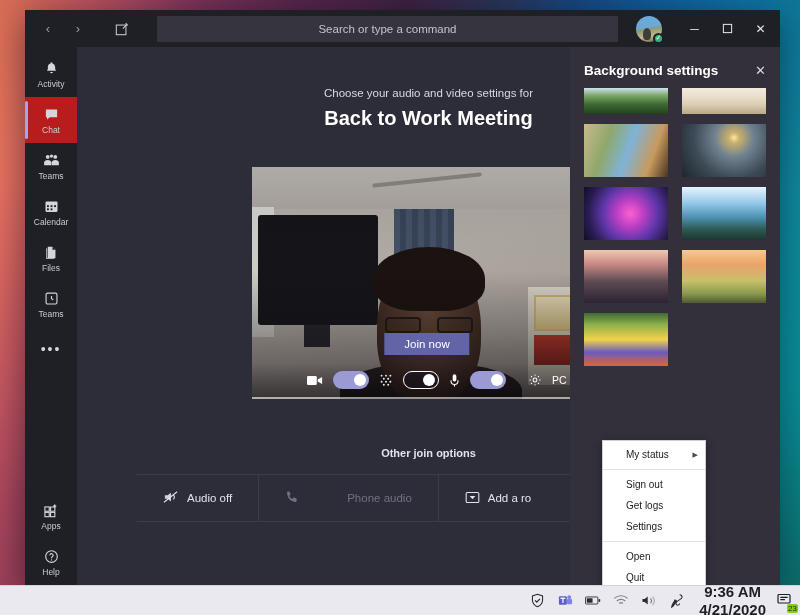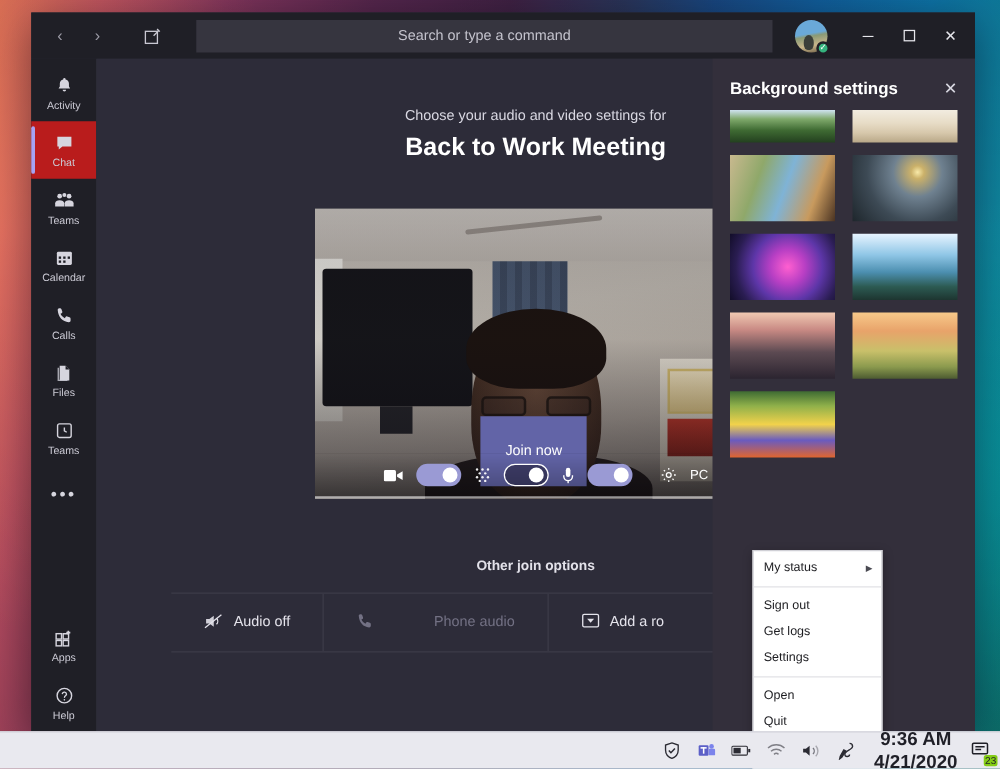--- a/index.html
+++ b/index.html
@@ -253,21 +253,21 @@
   #video-dim {
     position: absolute; inset: 0;
     background: linear-gradient(180deg, rgba(10,8,16,.22) 0%, rgba(10,8,16,.10) 45%, rgba(10,8,16,.55) 100%);
   }
 
   #join-now {
     position: absolute; left: 50%; transform: translateX(-50%);
     top: 166px;
     background: #6264a7; color: #fff;
     border: none; font-size: 11.5px;
-    padding: 22px 20px;
+    padding: 5px 20px;
     font-family: "Liberation Sans", sans-serif;
   }
 
   
   #device-bar {
     position: absolute; left: 0; right: 0; bottom: 0;
     height: 36px;
     display: flex; align-items: center;
     padding-left: 55px; gap: 10px;
     color: #fff;
@@ -359,21 +359,21 @@
     background: #ffffff;
     border: 1px solid #d0d0d6;
     box-shadow: 0 2px 8px rgba(0,0,0,.30);
     z-index: 80;
     padding: 3px 0;
     font-size: 10px; color: #1c1c20;
   }
   .ctx-item {
     position: relative;
     height: 21px; display: flex; align-items: center;
-    padding-left: 8px; padding-right: 8px;
+    padding-left: 23px; padding-right: 8px;
     white-space: nowrap;
   }
   .ctx-item .sub-arrow {
     position: absolute; right: 7px; top: 50%;
     transform: translateY(-50%);
     font-size: 7px; color: #4a4a52;
   }
   .ctx-sep { height: 1px; background: #e2e2e6; margin: 4px 0 4px 0; }
 </style>
 </head>
@@ -465,28 +465,20 @@
               <rect x="3.2" y="6.6" width="2" height="2" fill="#1f1f26"></rect>
               <rect x="7" y="6.6" width="2" height="2" fill="#1f1f26"></rect>
               <rect x="10.8" y="6.6" width="2" height="2" fill="#1f1f26"></rect>
               <rect x="3.2" y="10" width="2" height="2" fill="#1f1f26"></rect>
               <rect x="7" y="10" width="2" height="2" fill="#1f1f26"></rect>
             </svg>
           </span>
           <span class="rl">Calendar</span>
         </div>
 
-        <div class="rail-item">
-          <span class="ri">
-            <svg width="15" height="15" viewBox="0 0 16 16" fill="currentColor">
-              <path d="M4.3 1.6c.6 0 1 .3 1.2.9l.7 2c.2.6 0 1.1-.5 1.4l-1 .6c.8 1.7 2 2.9 3.7 3.7l.6-1c.3-.5.8-.7 1.4-.5l2 .7c.6.2.9.6.9 1.2v1.6c0 .9-.7 1.5-1.6 1.4C6.4 13.1 2.9 9.6 2.3 3.2 2.2 2.3 2.8 1.6 3.7 1.6z"></path>
-            </svg>
-          </span>
-          <span class="rl">Calls</span>
-        </div>
 
         <div class="rail-item">
           <span class="ri">
             <svg width="15" height="15" viewBox="0 0 16 16" fill="currentColor">
               <path d="M4 1.8h5l3.2 3.2v9.2H4z"></path>
               <path d="M9 1.8 12.2 5H9z" fill="#1f1f26"></path>
               <path d="M2.2 3.4h1.2v10.2h7.2v1.2H2.2z" opacity=".75"></path>
             </svg>
           </span>
           <span class="rl">Files</span>

